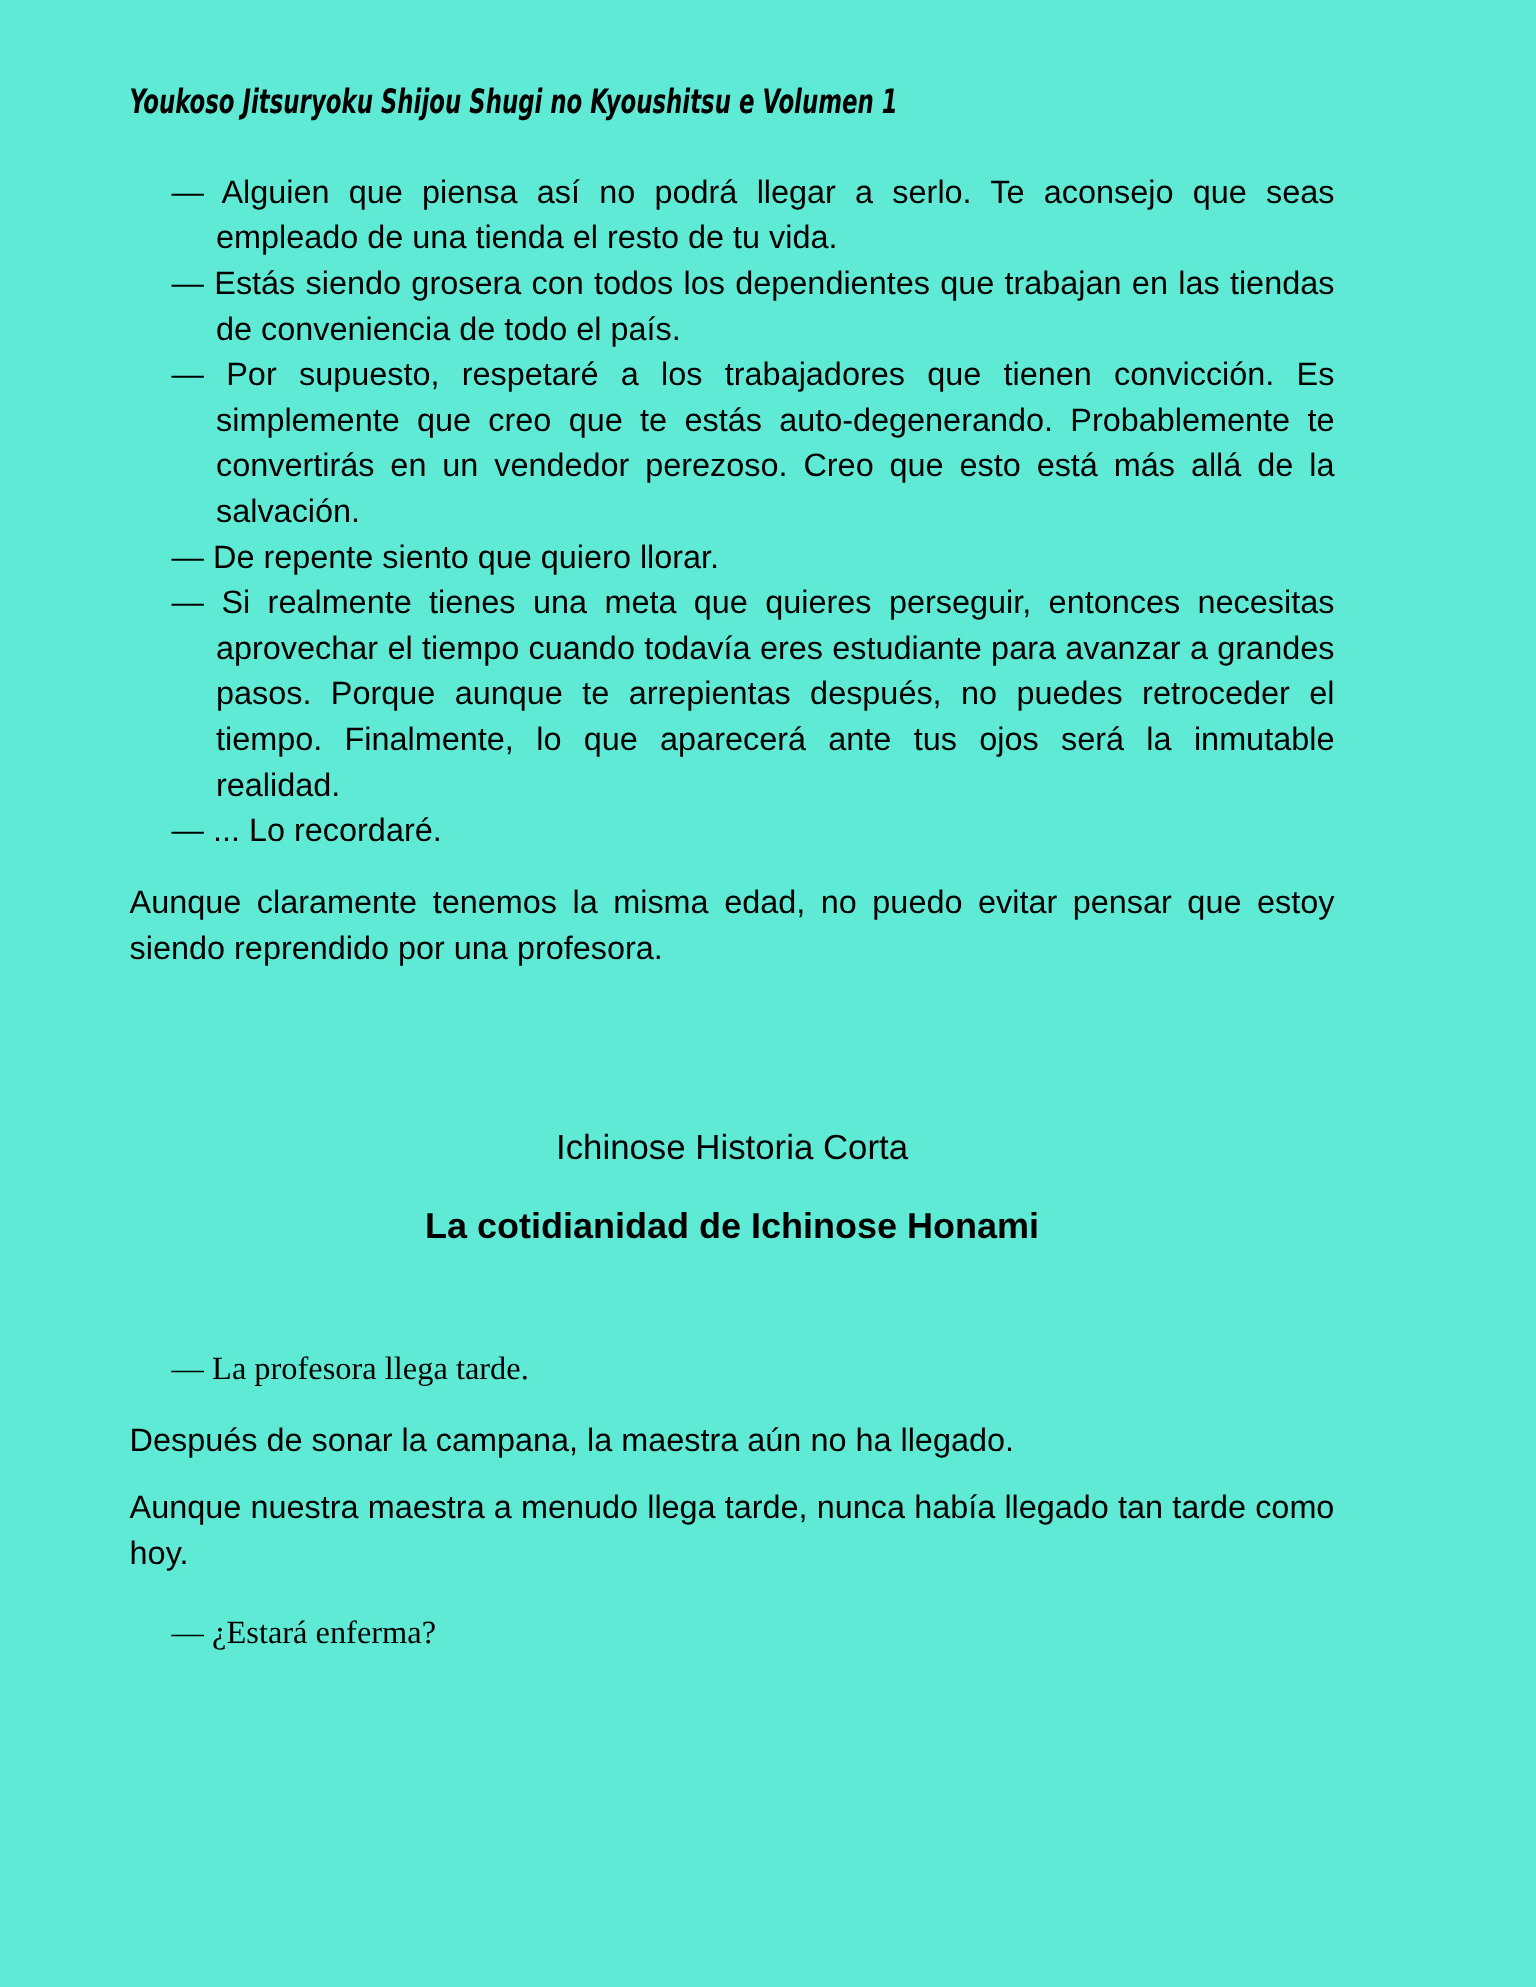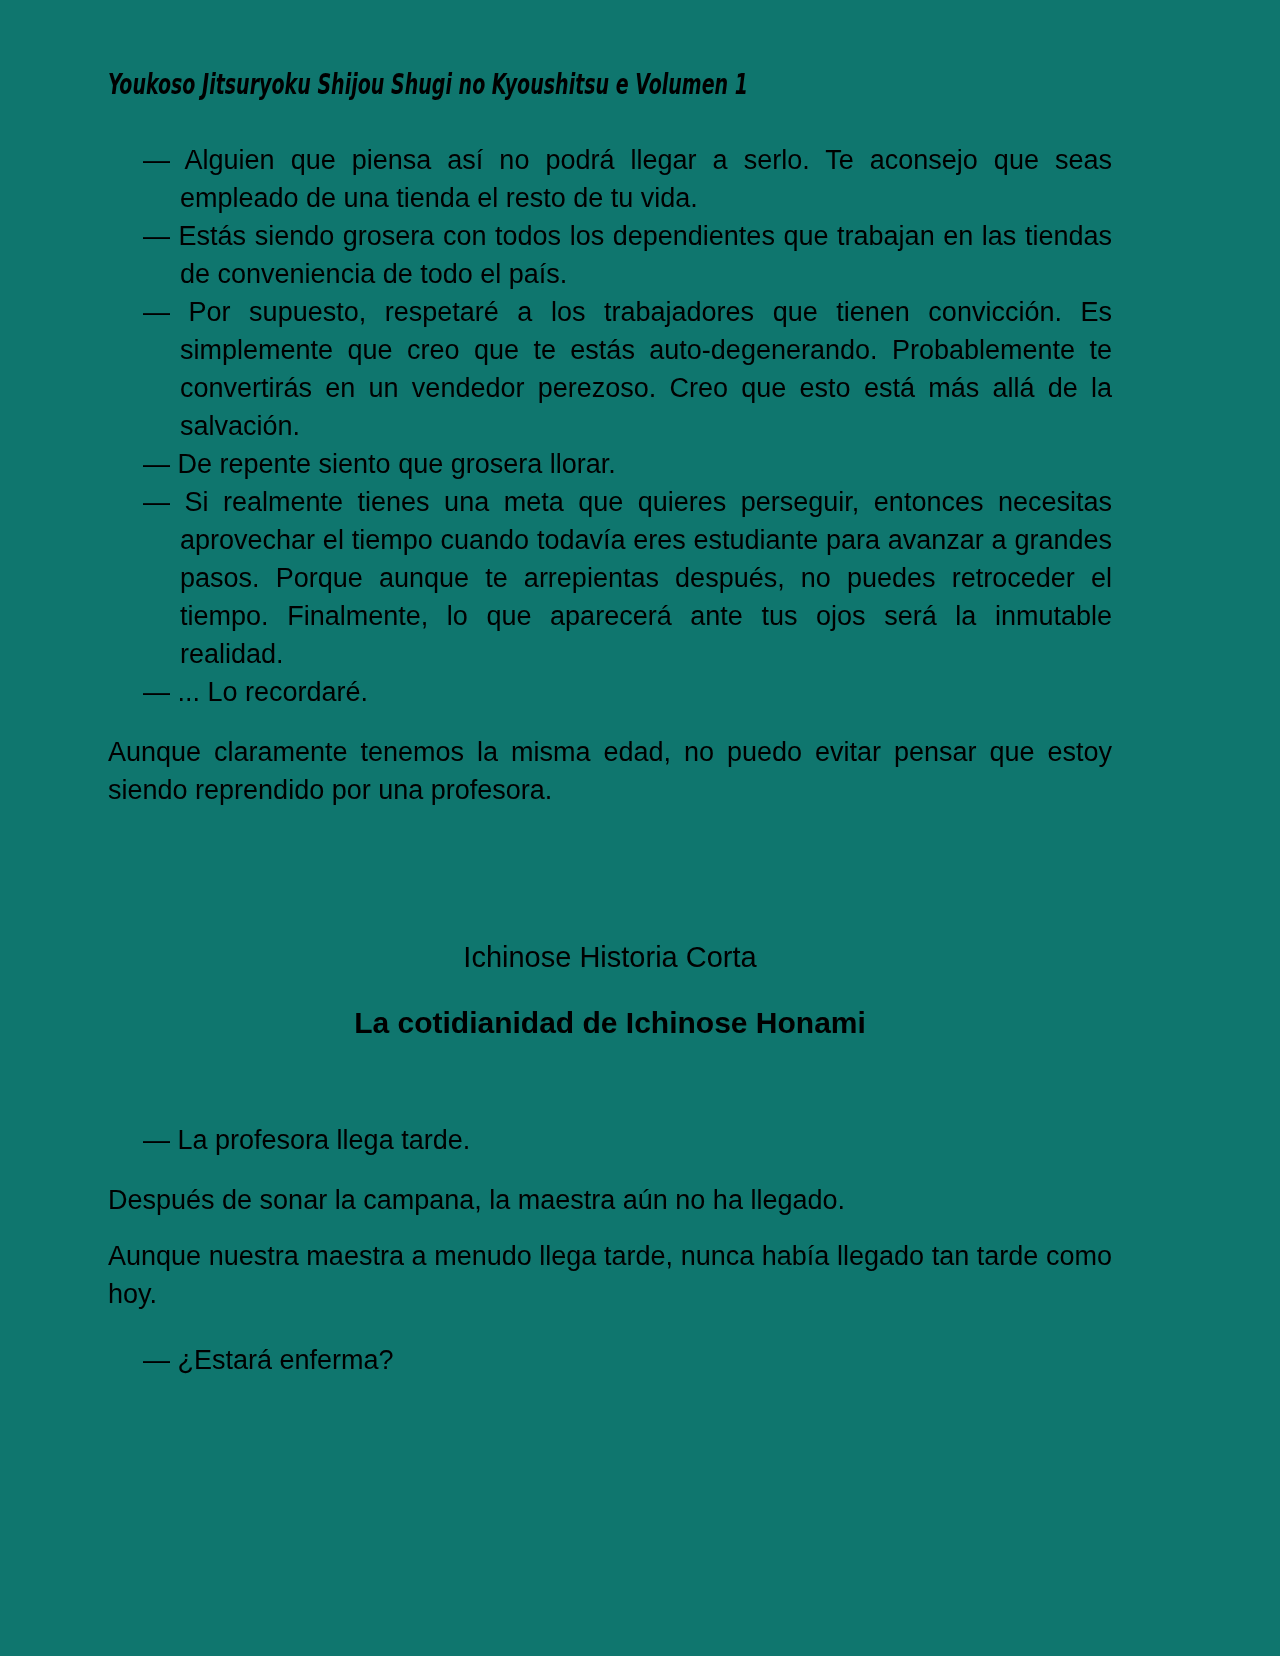--- a/index.html
+++ b/index.html
@@ -1,21 +1,21 @@
 <!DOCTYPE html>
 <html><head>
 <meta charset="utf-8">
 <style>
   * { margin: 0; padding: 0; box-sizing: border-box; }
   html, body { background: #e8e8e8; }
   .page {
     position: relative;
     width: 1280px;
     height: 1656px;
-    background: #0f766e;
+    background: #5eead4;
     color: #000000;
     font-family: "Liberation Sans", sans-serif;
     overflow: hidden;
   }
   
   .header {
     position: absolute;
     top: 68px;
     left: 108px;
     width: 1004px;
@@ -56,21 +56,21 @@
     font-weight: normal;
     line-height: 40px;
   }
   .sec-subtitle {
     margin-top: 28px;
     text-align: center;
     font-size: 30px;
     font-weight: bold;
     line-height: 36px;
   }
-  .dlg-single { padding-left: 35px; }
+  .dlg-single { padding-left: 35px; font-family: Liberation Serif, serif; }
   .d2 { margin-top: 80px; }
   .p2 { margin-top: 22px; }
   .p3 { margin-top: 18px; }
   .d3 { margin-top: 28px; }
   
   .footer {
     position: absolute;
     left: 90px;
     top: 1517px;
     width: 1082px;
@@ -95,21 +95,21 @@
 <div class="page">
 
   <div class="header">
     <span class="script-text header-title">Youkoso Jitsuryoku Shijou Shugi no Kyoushitsu e Volumen 1</span>
   </div>
 
   <div class="content">
     <div class="dlg">— Alguien que piensa así no podrá llegar a serlo. Te aconsejo que seas empleado de una tienda el resto de tu vida.</div>
     <div class="dlg">— Estás siendo grosera con todos los dependientes que trabajan en las tiendas de conveniencia de todo el país.</div>
     <div class="dlg">— Por supuesto, respetaré a los trabajadores que tienen convicción. Es simplemente que creo que te estás auto-degenerando. Probablemente te convertirás en un vendedor perezoso. Creo que esto está más allá de la salvación.</div>
-    <div class="dlg">— De repente siento que grosera llorar.</div>
+    <div class="dlg">— De repente siento que quiero llorar.</div>
     <div class="dlg">— Si realmente tienes una meta que quieres perseguir, entonces necesitas aprovechar el tiempo cuando todavía eres estudiante para avanzar a grandes pasos. Porque aunque te arrepientas después, no puedes retroceder el tiempo. Finalmente, lo que aparecerá ante tus ojos será la inmutable realidad.</div>
     <div class="dlg">— ... Lo recordaré.</div>
 
     <p class="para p1">Aunque claramente tenemos la misma edad, no puedo evitar pensar que estoy siendo reprendido por una profesora.</p>
 
     <div class="sec-title">Ichinose Historia Corta</div>
     <div class="sec-subtitle">La cotidianidad de Ichinose Honami</div>
 
     <div class="dlg-single d2">— La profesora llega tarde.</div>
     <p class="para p2">Después de sonar la campana, la maestra aún no ha llegado.</p>

